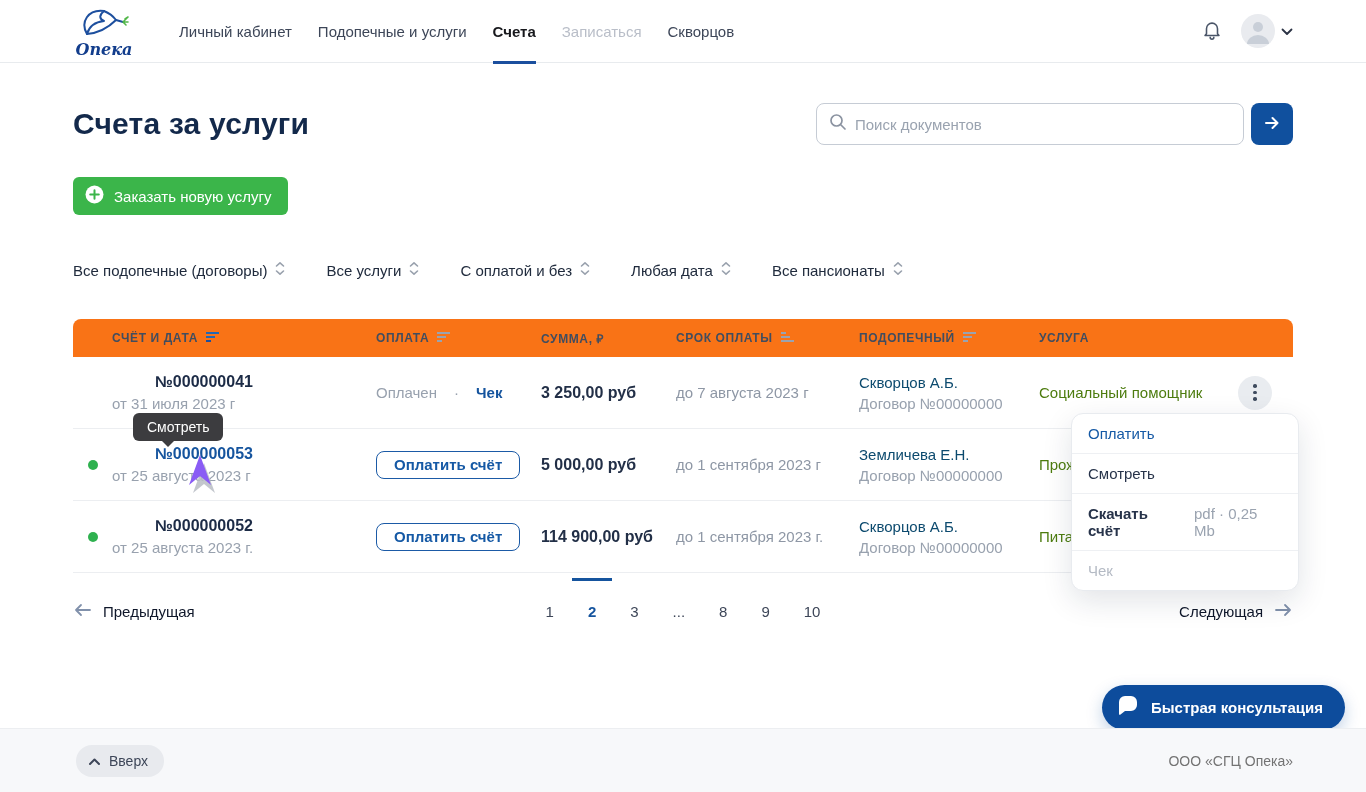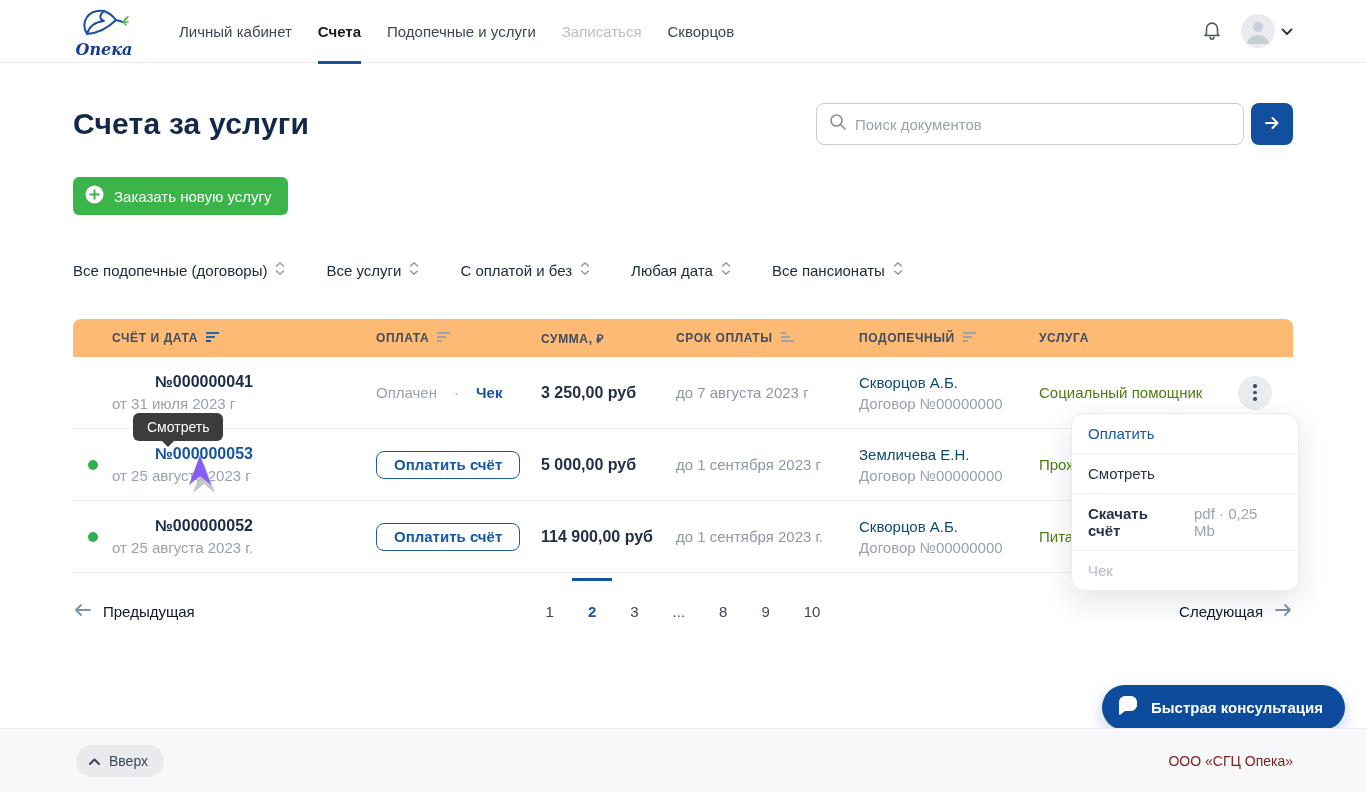--- a/index.html
+++ b/index.html
@@ -51,21 +51,21 @@
     margin-top:32px; height:38px; background:#3bb54a; color:#fff; border:none; border-radius:6px;
     font-size:15px; font-family:inherit; display:inline-flex; align-items:center; gap:9px; padding:0 17px 0 11px; cursor:pointer;
   }
   .filters { display:flex; gap:40px; margin-top:46px; }
   .filter { display:flex; align-items:center; gap:7px; font-size:15px; color:#202b3d; cursor:pointer; }
 
   
   .table-wrap { position:relative; margin-top:40px; width:1220px; }
   .tgrid { display:grid; grid-template-columns:303px 165px 135px 183px 180px 178px 1fr; align-items:center; }
   .thead {
-    background:#fdba74; height:38px; border-radius:8px 8px 0 0;
+    background:#f97316; height:38px; border-radius:8px 8px 0 0;
   }
   .th { font-size:12px; font-weight:700; letter-spacing:.6px; color:#414d5f; display:flex; align-items:center; gap:8px; }
   .th:first-child { padding-left:39px; }
   .trow { height:72px; border-bottom:1px solid #eceef1; position:relative; }
   .cell-main { font-size:16px; font-weight:700; color:#1c2b46;margin-left:43px; }
   .cell-main.link { color:#15549e; cursor:pointer; }
   .cell-sub { font-size:15px; color:#98a1ae; margin-top:4px; }
   .col-first { padding-left:39px; position:relative; }
   .dot { position:absolute; left:15px; top:50%; margin-top:-5px; width:10px; height:10px; border-radius:50%; background:#2fb14f; }
   .pay-status { font-size:15px; color:#98a1ae; display:flex; gap:17px; align-items:center; }
@@ -131,41 +131,41 @@
   }
   footer {
     position:absolute; left:0; bottom:0; width:100%; height:64px; background:#f7f8fa;
     border-top:1px solid #eceef1; display:flex; align-items:center; justify-content:space-between;
     padding:0 73px 0 76px;
   }
   .up-btn {
     height:32px; border-radius:16px; background:#e8eaee; border:none; font-family:inherit;
     display:flex; align-items:center; gap:8px; font-size:14px; color:#3d4658; padding:0 16px 0 12px; cursor:pointer;
   }
-  .company { font-size:14px; color:#7f1d1d; }
+  .company { font-size:14px; color:#737373; }
 </style>
 </head>
 <body>
 
 <header class="topbar">
   <div class="logo">
     <span>
       <svg width="52" height="36" viewBox="0 0 52 36" fill="none">
         <path d="M9 28 C2 16 10 3 26 5 C21 9 21 13 26 15 C16 16 11 21 9 28 Z" stroke="#1d4f9e" stroke-width="2" fill="none" stroke-linejoin="round"></path>
         <path d="M26 5 C31 7 35 10 38 14 C31 21 20 27 9 28" stroke="#1d4f9e" stroke-width="2" fill="none" stroke-linecap="round"></path>
         <path d="M38 14 L45 16" stroke="#1d4f9e" stroke-width="2" stroke-linecap="round"></path>
         <path d="M45 16 l4 -4 M45 16 l5 0 M45 16 l3 3 M47 13 l3 -2" stroke="#51b748" stroke-width="1.6" stroke-linecap="round"></path>
       </svg>
     </span>
     <span class="logo-text">Опека</span>
   </div>
   <nav>
     <a class="nav-item">Личный кабинет</a>
+    <a class="nav-item">Подопечные и услуги</a>
     <a class="nav-item active">Счета</a>
-    <a class="nav-item">Подопечные и услуги</a>
     <a class="nav-item disabled">Записаться</a>
     <a class="nav-item">Скворцов</a>
   </nav>
   <div class="topbar-right">
     <button class="bell-btn">
       <span>
         <svg width="22" height="22" viewBox="0 0 24 24" fill="none" stroke="#4a5568" stroke-width="1.7" stroke-linecap="round" stroke-linejoin="round">
           <path d="M18 16v-5.5a6 6 0 0 0-12 0V16l-1.6 2h15.2L18 16z"></path>
           <path d="M10 20a2 2 0 0 0 4 0"></path>
         </svg>

